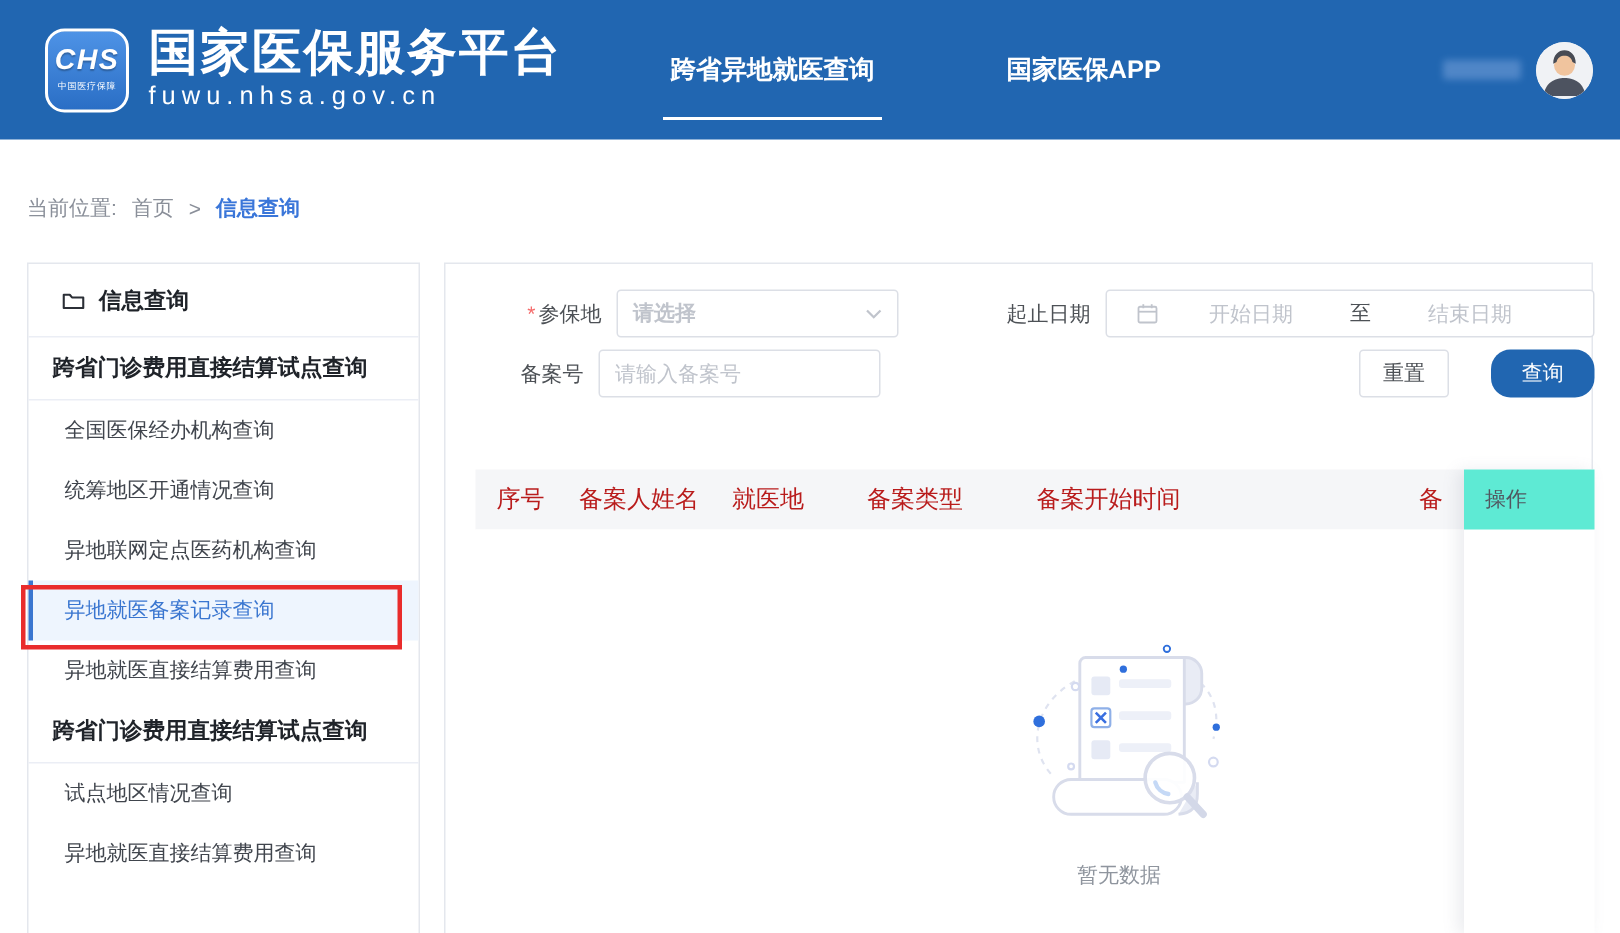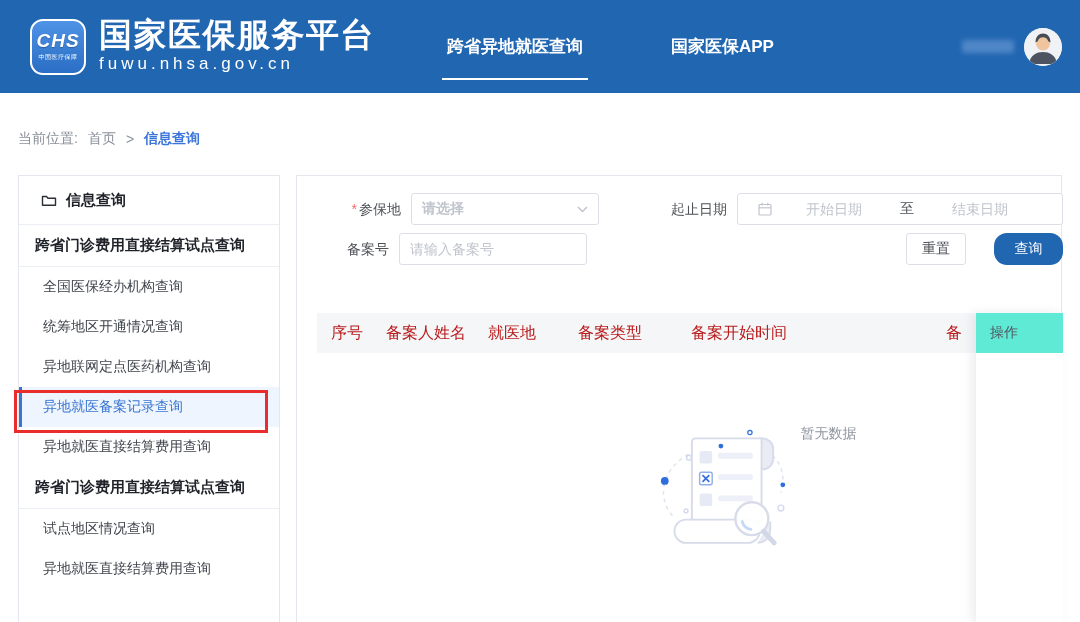--- a/index.html
+++ b/index.html
@@ -79,21 +79,21 @@
   
   .table-wrap { position:absolute; left:20px; top:137px; width:746px; height:310px; }
   .thead { display:flex; height:40px; background:#f5f6f8; align-items:center; }
   .th { font-size:16px; color:#b91c1c; padding-left:14px; white-space:nowrap; overflow:hidden; flex:0 0 auto; }
   .tbody { position:relative; height:270px; background:#fff; }
   .op-col { position:absolute; right:0; top:0; width:87px; height:310px; background:#fff;
             box-shadow:-4px 0 10px rgba(110,120,140,.14); z-index:2; }
   .op-head { height:40px; background:#5eead4; display:flex; align-items:center;
             padding-left:14px; font-size:14px; color:#51565f; }
   .empty-state { position:absolute; left:429px; top:66px; transform:translateX(-50%);
-            display:flex; flex-direction:row; align-items:flex-start; }
+            display:flex; flex-direction:column; align-items:center; }
   .empty-text { margin-top:6px; font-size:14px; color:#8f959e; }
 </style>
 </head>
 <body>
 
 <div class="page">
 
   <div class="header">
     <div class="logo-badge">
       <div class="logo-acronym">CHS</div>

